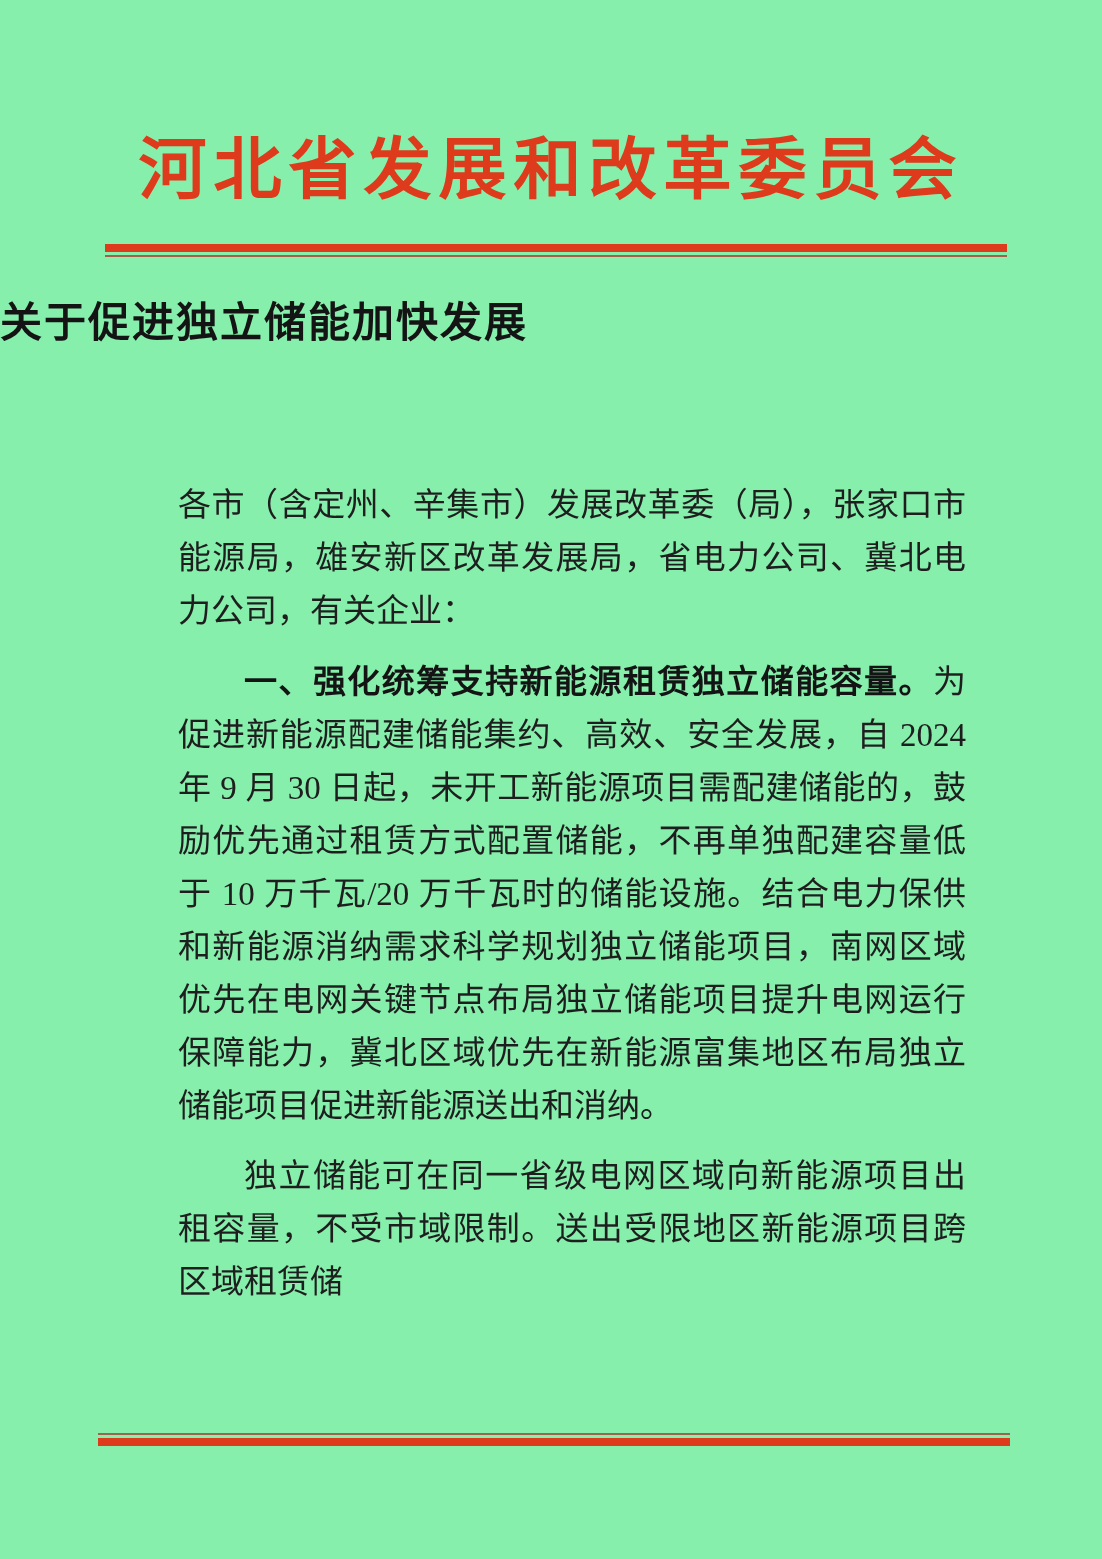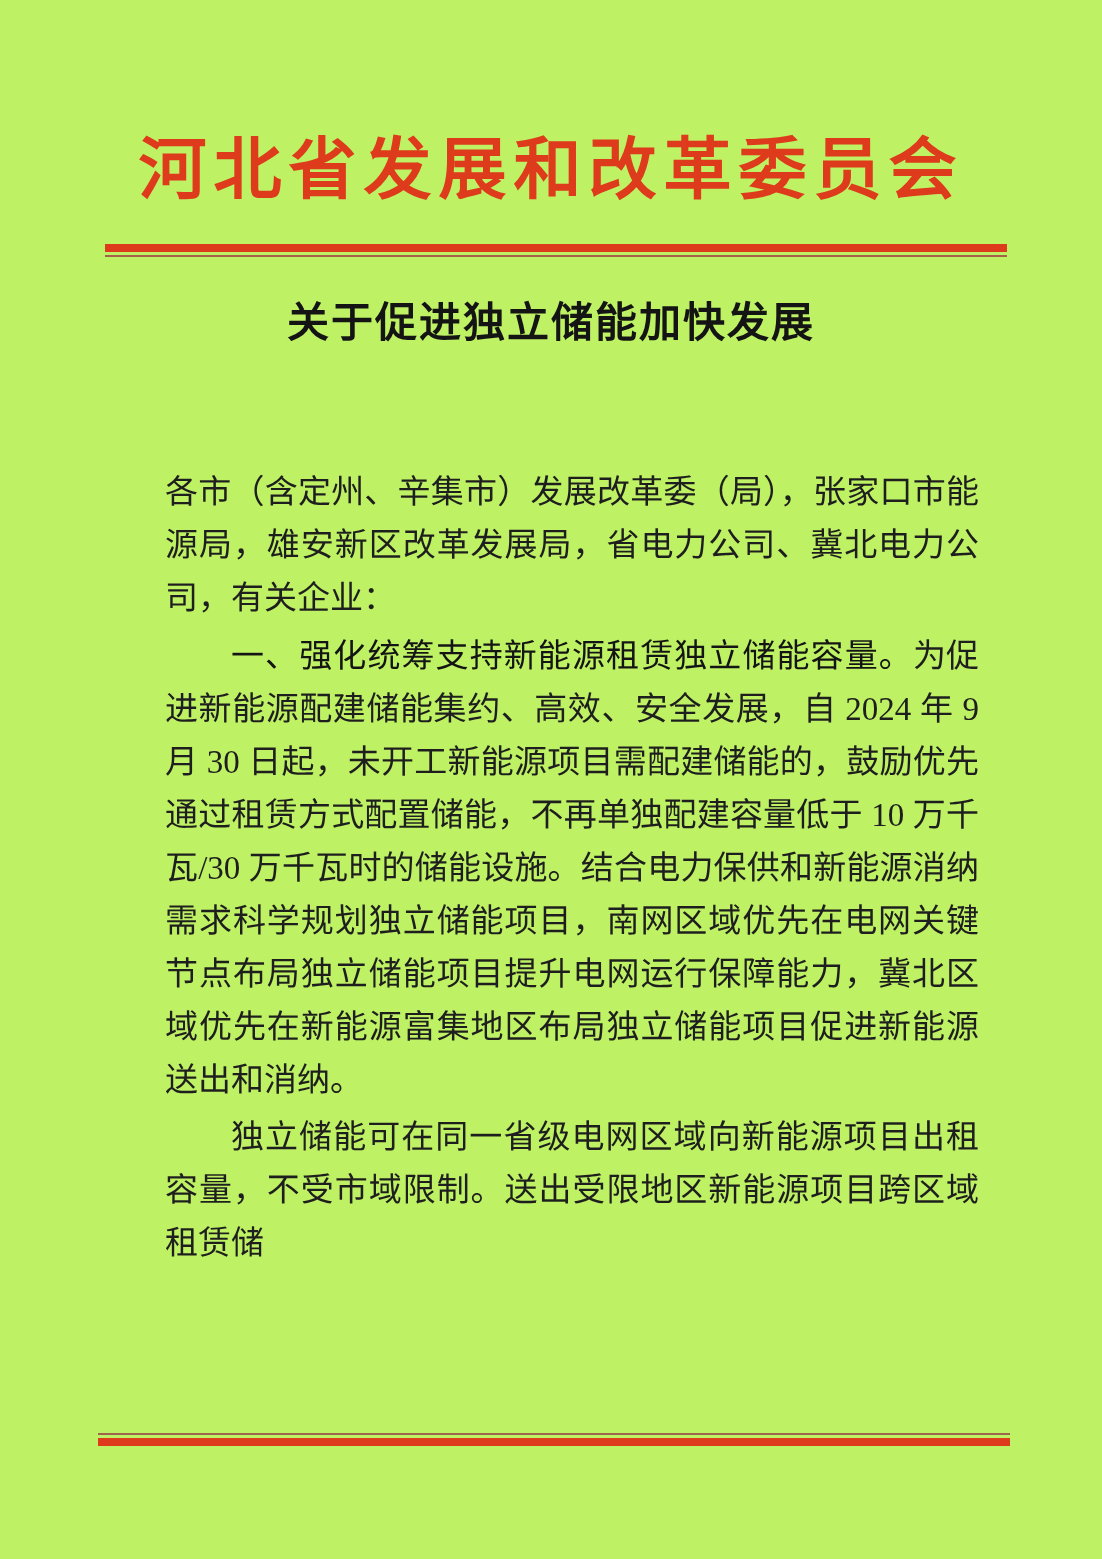--- a/index.html
+++ b/index.html
@@ -6,21 +6,21 @@
     margin: 0;
     padding: 0;
     background: #e8e8e8;
     font-family: "Liberation Serif", "DejaVu Serif", serif;
   }
   .page {
     position: relative;
     width: 1102px;
     height: 1559px;
     margin: 0 auto;
-    background: #bef264;
+    background: #86efac;
     overflow: hidden;
     box-shadow: 0 0 6px rgba(0,0,0,.25);
   }
 
   
   .masthead {
     position: absolute;
     top: 136px;
     left: 0;
     right: 0;
@@ -54,21 +54,21 @@
   }
   .rule-bottom .thin  { height: 2px; background: #9c6550; }
   .rule-bottom .thick { height: 8px; background: #de3b1c; margin-top: 3px; }
 
   
   .doc-title {
     position: absolute;
     top: 294px;
     left: 0;
     right: 0;
-    text-align: center;
+    text-align: left;
     color: #141414;
     font-weight: 700;
     font-size: 42px;
     line-height: 58px;
     letter-spacing: 2px;
     font-family: "Liberation Serif", "DejaVu Serif", serif;
   }
 
   
   .body-block {
@@ -76,28 +76,28 @@
     top: 462px;
     left: 161px;
     width: 822px;
     color: #1e1e1e;
     font-size: 33px;
     line-height: 53px;
     text-align: justify;
     font-family: "Liberation Serif", "DejaVu Serif", serif;
   }
   .body-block p {
-    margin: 4px;
+    margin: 17px;
     padding: 0;
   }
   .body-block p.indent {
     text-indent: 2em;
   }
   .body-block .section-lead {
-    font-weight: 400;
+    font-weight: 700;
     color: #141414;
     font-family: "Liberation Sans", "DejaVu Sans", sans-serif;
     letter-spacing: 1px;
   }
 </style>
 </head>
 <body>
 
 <div class="page">
 
@@ -111,21 +111,21 @@
   </div>
 
   <div class="doc-title">
     <div>关于促进独立储能加快发展</div>
   </div>
 
   <div class="body-block">
     <p>各市（含定州、辛集市）发展改革委（局），张家口市能源局，雄安新区改革发展局，省电力公司、冀北电力公司，有关企业：</p>
 
 
-    <p class="indent"><span class="section-lead">一、强化统筹支持新能源租赁独立储能容量。</span><span>为促进新能源配建储能集约、高效、安全发展，自 2024 年 9 月 30 日起，未开工新能源项目需配建储能的，鼓励优先通过租赁方式配置储能，不再单独配建容量低于 10 万千瓦/30 万千瓦时的储能设施。结合电力保供和新能源消纳需求科学规划独立储能项目，南网区域优先在电网关键节点布局独立储能项目提升电网运行保障能力，冀北区域优先在新能源富集地区布局独立储能项目促进新能源送出和消纳。</span></p>
+    <p class="indent"><span class="section-lead">一、强化统筹支持新能源租赁独立储能容量。</span><span>为促进新能源配建储能集约、高效、安全发展，自 2024 年 9 月 30 日起，未开工新能源项目需配建储能的，鼓励优先通过租赁方式配置储能，不再单独配建容量低于 10 万千瓦/20 万千瓦时的储能设施。结合电力保供和新能源消纳需求科学规划独立储能项目，南网区域优先在电网关键节点布局独立储能项目提升电网运行保障能力，冀北区域优先在新能源富集地区布局独立储能项目促进新能源送出和消纳。</span></p>
 
     <p class="indent">独立储能可在同一省级电网区域向新能源项目出租容量，不受市域限制。送出受限地区新能源项目跨区域租赁储</p>
   </div>
 
   <div class="rule-bottom">
     <div class="thin"></div>
     <div class="thick"></div>
   </div>
 
 </div>

